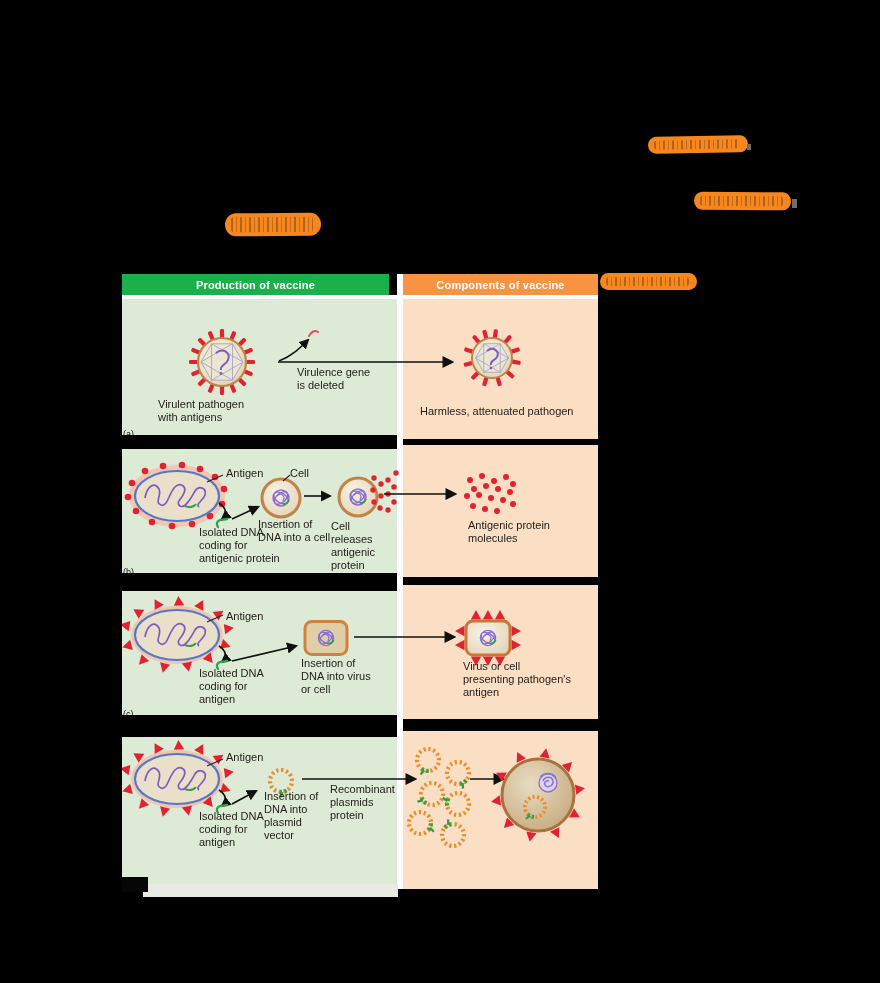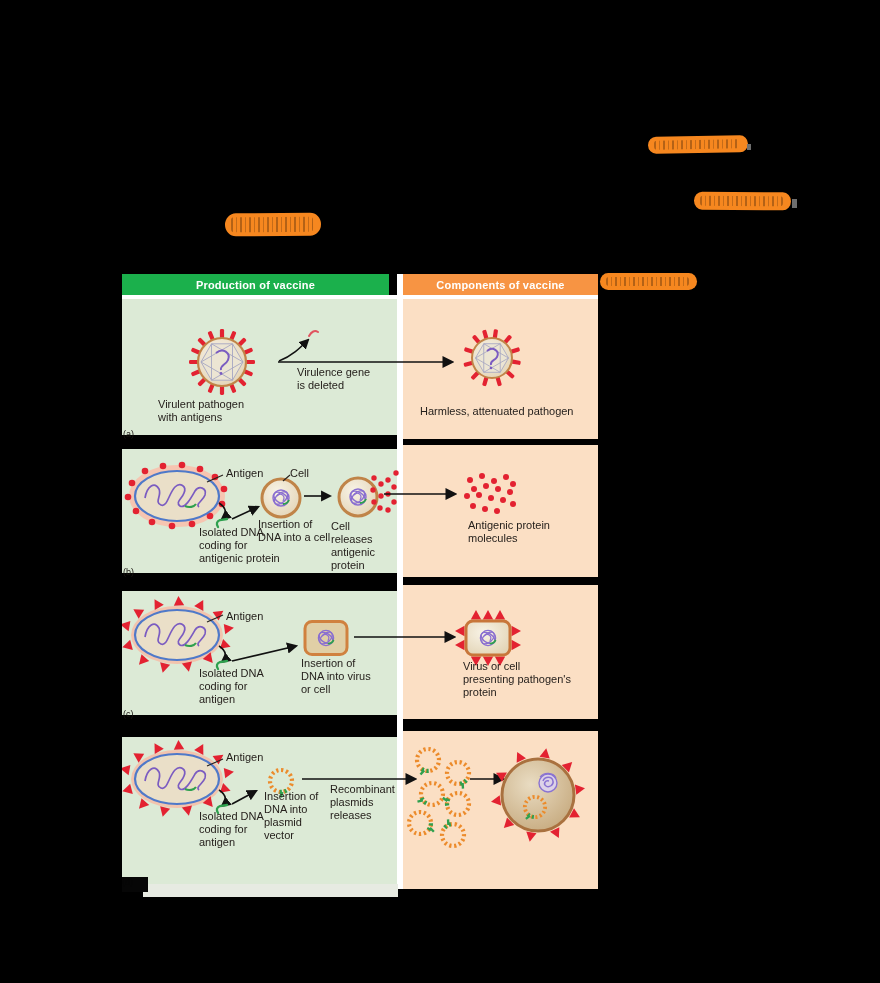--- a/index.html
+++ b/index.html
@@ -349,32 +349,32 @@
 
   <div class="lbl" style="left:226px;top:610px;">Antigen</div>
   <div class="lbl" style="left:199px;top:667px;">Isolated DNA
 coding for
 antigen</div>
   <div class="lbl" style="left:301px;top:657px;">Insertion of
 DNA into virus
 or cell</div>
   <div class="lbl" style="left:463px;top:660px;">Virus or cell
 presenting pathogen's
-protein</div>
+antigen</div>
 
   <div class="lbl" style="left:226px;top:751px;">Antigen</div>
   <div class="lbl" style="left:199px;top:810px;">Isolated DNA
 coding for
 antigen</div>
   <div class="lbl" style="left:264px;top:790px;">Insertion of
 DNA into
 plasmid
 vector</div>
   <div class="lbl" style="left:330px;top:783px;">Recombinant
 plasmids
-releases</div>
+protein</div>
 
   <div class="caption" style="left:123px;top:429px;">(a)</div>
   <div class="caption" style="left:123px;top:567px;">(b)</div>
   <div class="caption" style="left:123px;top:709px;">(c)</div>
   <div class="caption capbox" style="left:122px;top:877px;">(d)</div>
 
 </div>
 
 </body></html>

